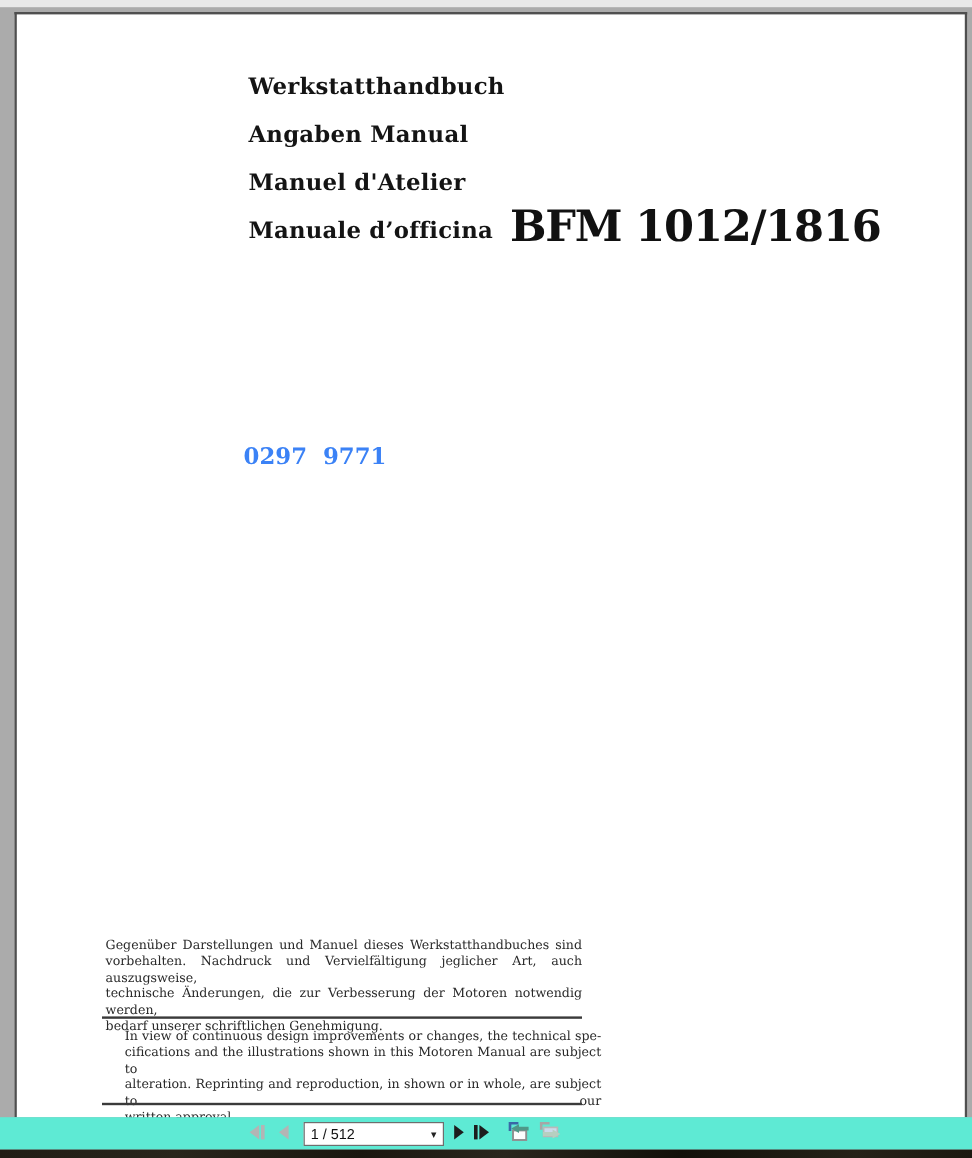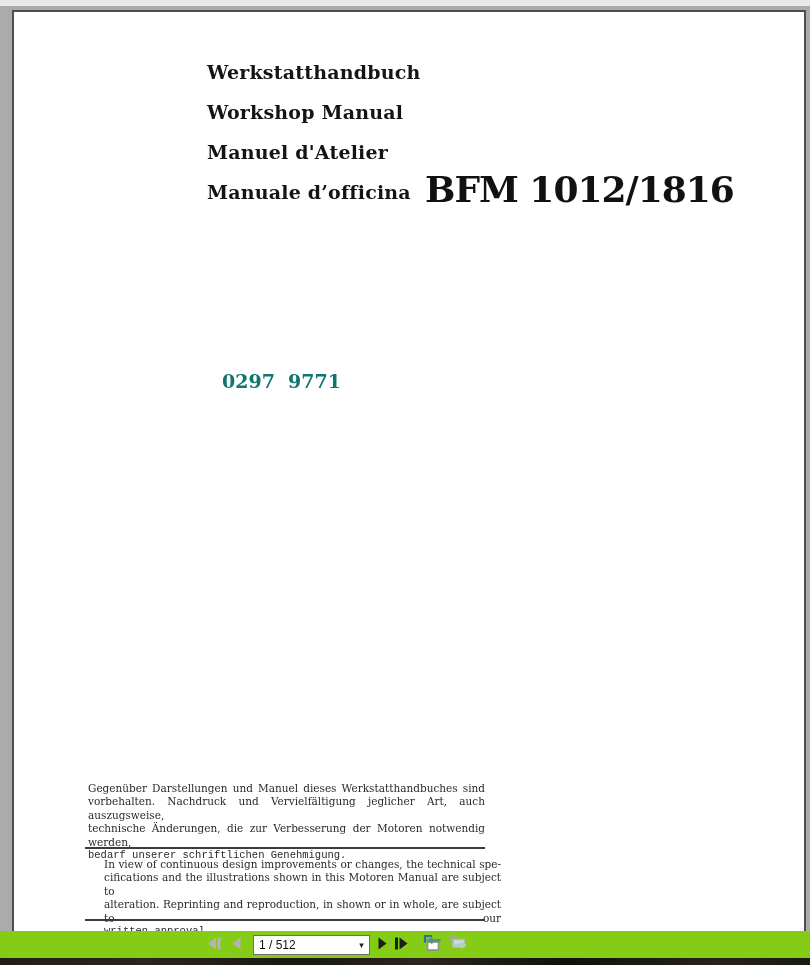--- a/index.html
+++ b/index.html
@@ -36,44 +36,44 @@
     white-space:nowrap;
   }
   .model-title{
     left:411px;top:158px;
     font:bold 36px/38px "DejaVu Serif", serif;
     color:#111111;
     letter-spacing:-1px;
     white-space:nowrap;
   }
   .part-number{
-    left:208px;top:359px;
+    left:189px;top:359px;
     font:bold 19px/20px "DejaVu Serif", serif;
-    color:#0f766e;
+    color:#3b82f6;
     white-space:pre;
   }
   .notice{
     left:74px;width:397px;
     font:10.5px/13.4px "DejaVu Serif", serif;
     color:#2a2a2a;
   }
   .notice-de{top:770px;}
   .notice-en{top:846px;margin-left:16px;}
   .jline{text-align:justify;text-align-last:justify;}
-  .jline.last{text-align:justify;text-align-last:left;font-family:Liberation Mono, monospace;}
+  .jline.last{text-align:justify;text-align-last:left;}
   .rule{
     left:71px;width:400px;height:2px;background:#3a3a3a;
   }
   .rule-1{top:835px;}
   .rule-2{top:907px;}
 
   
   .toolbar{
     left:0;top:931px;width:810px;height:27px;
-    background:#84cc16;
+    background:#5eead4;
   }
   .tb-btn{
     position:absolute;top:7px;height:13px;
     display:flex;align-items:center;justify-content:center;
     cursor:pointer;background:none;border:none;padding:0;
   }
   .btn-first{left:206px;width:16px;}
   .btn-prev{left:231px;width:10px;}
   .btn-next{left:377px;width:10px;}
   .btn-last{left:393px;width:16px;}
@@ -98,21 +98,21 @@
   }
 </style>
 </head>
 <body>
 
 <div class="abs top-strip"></div>
 
 <div class="abs page">
 
   <div class="abs title-line" style="top:50px">Werkstatthandbuch</div>
-  <div class="abs title-line" style="top:90px">Workshop Manual</div>
+  <div class="abs title-line" style="top:90px">Angaben Manual</div>
   <div class="abs title-line" style="top:130px">Manuel d'Atelier</div>
   <div class="abs title-line" style="top:170px">Manuale d’officina</div>
 
   <div class="abs model-title">BFM 1012/1816</div>
 
   <div class="abs part-number">0297  9771</div>
 
   <div class="abs notice notice-de">
     <div class="jline">Gegenüber Darstellungen und Manuel dieses Werkstatthandbuches sind</div>
     <div class="jline">vorbehalten. Nachdruck und Vervielfältigung jeglicher Art, auch auszugsweise,</div>

